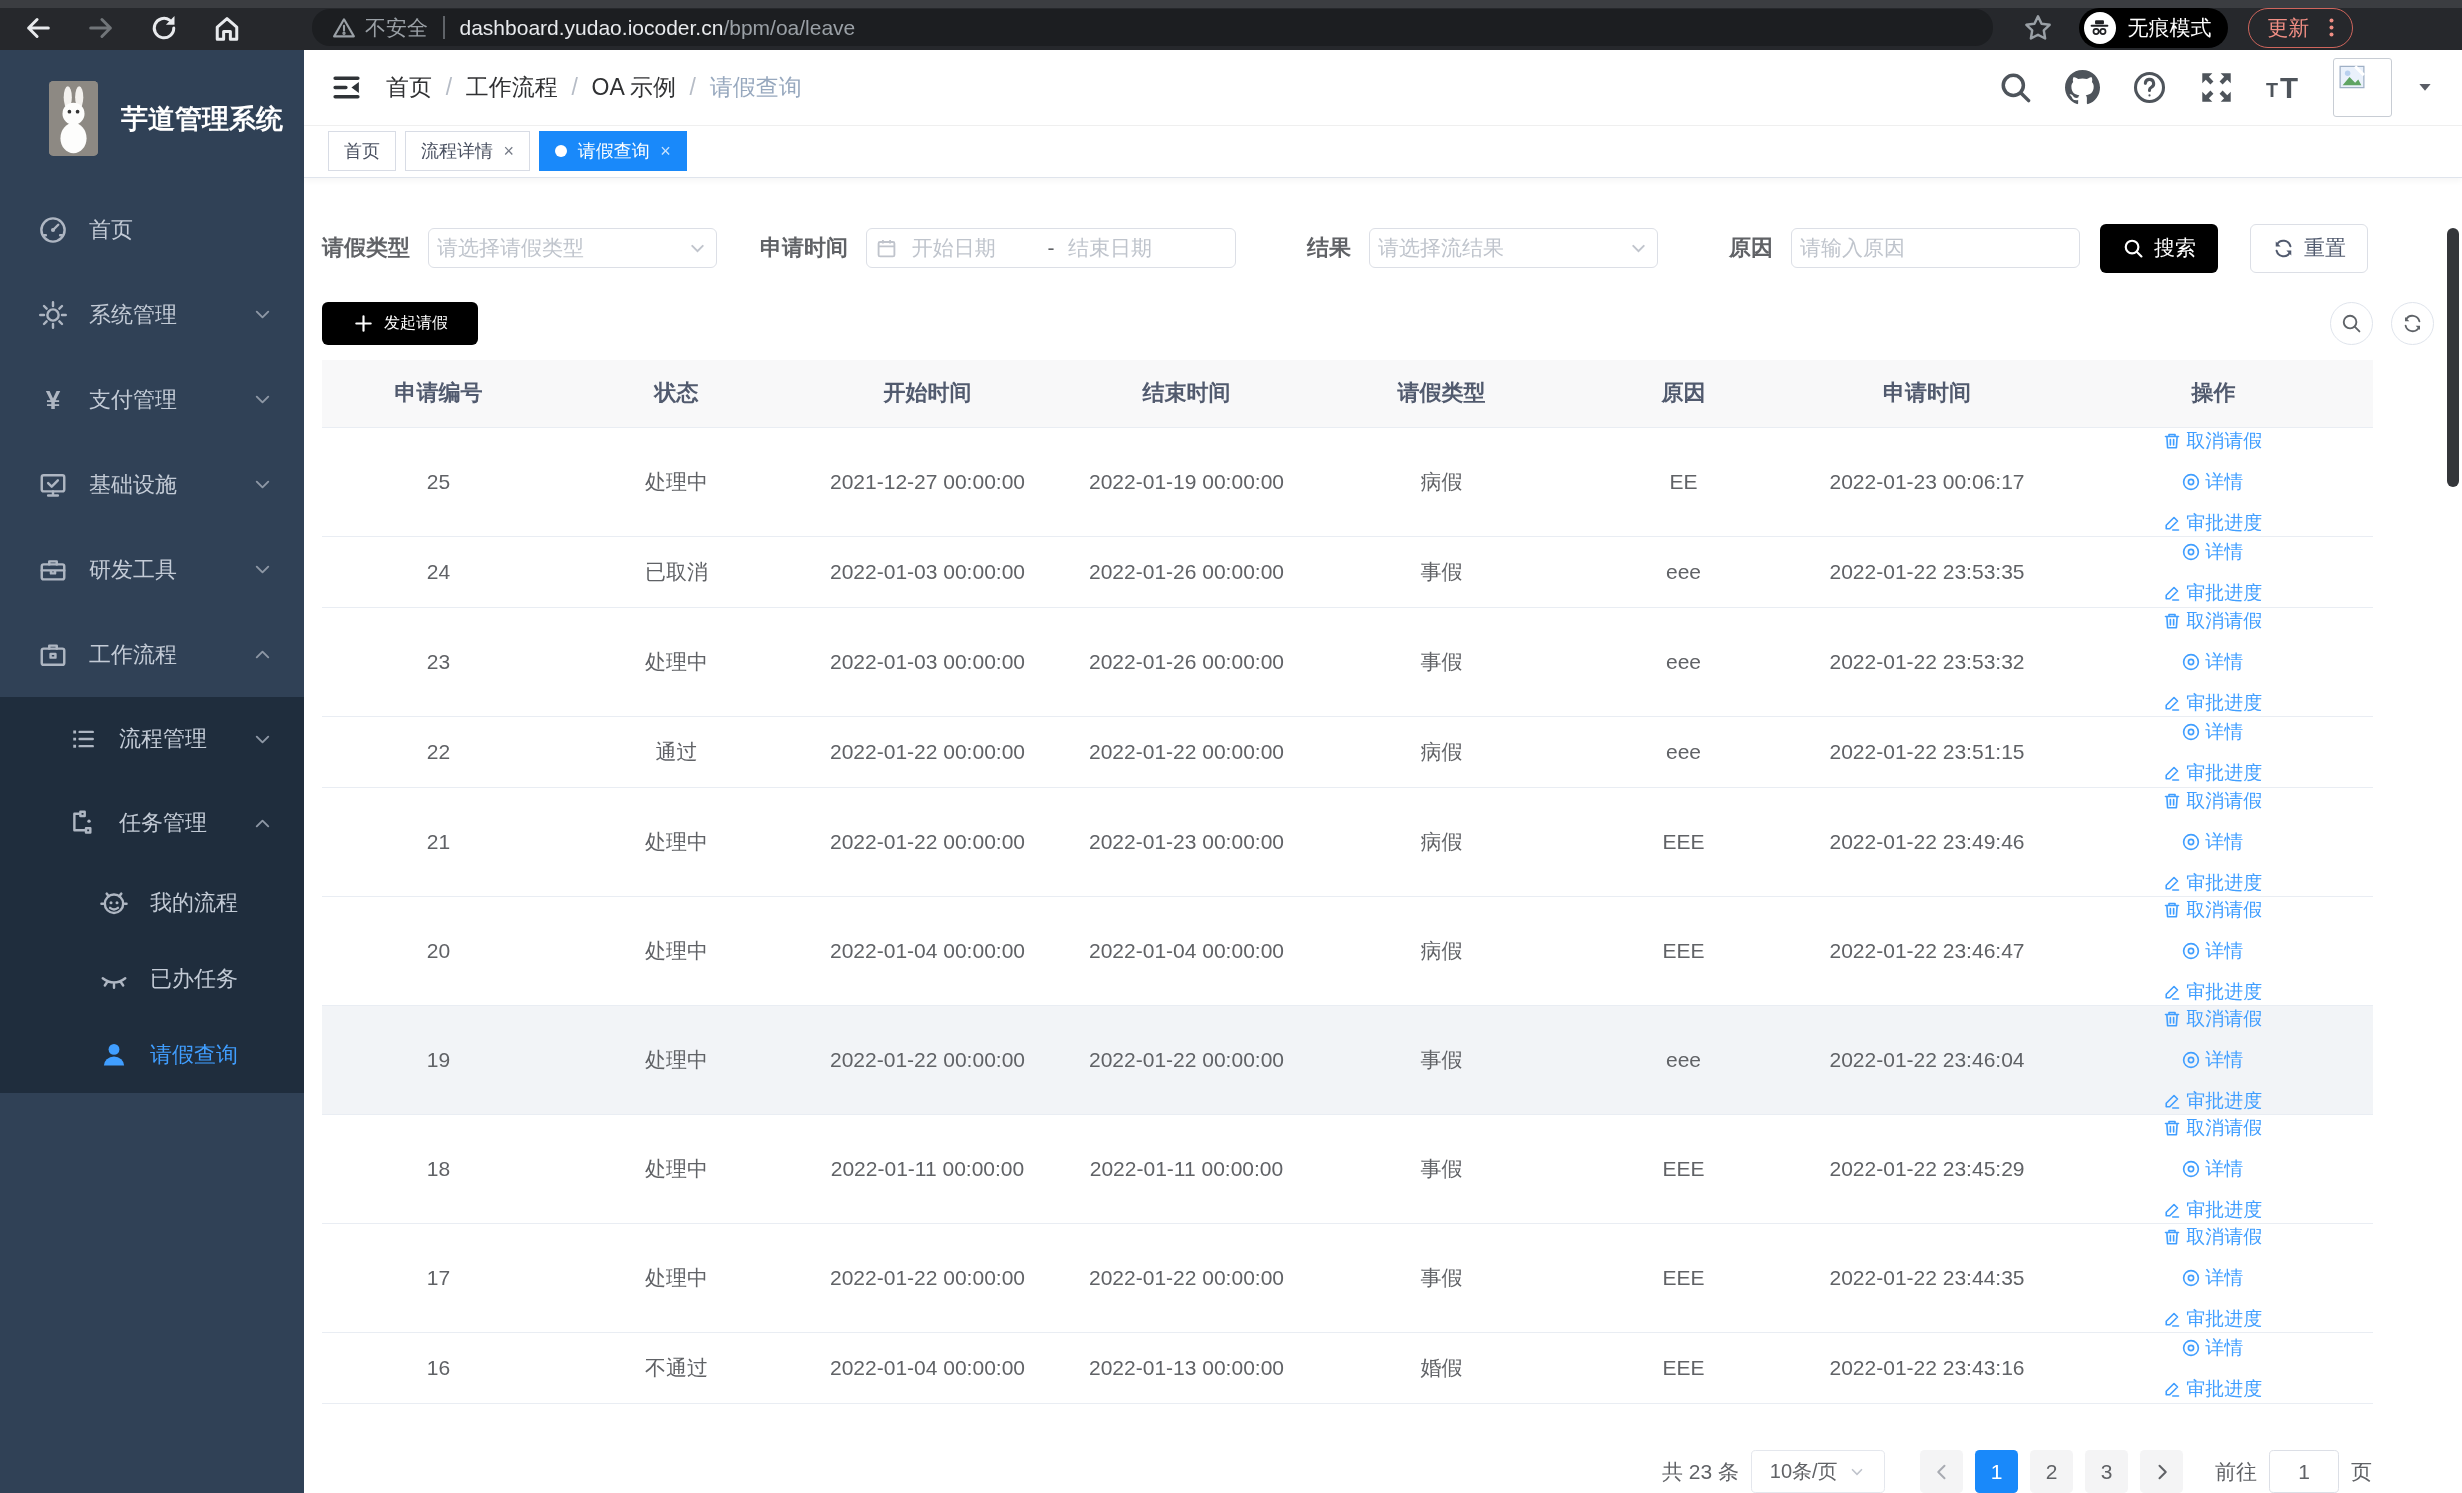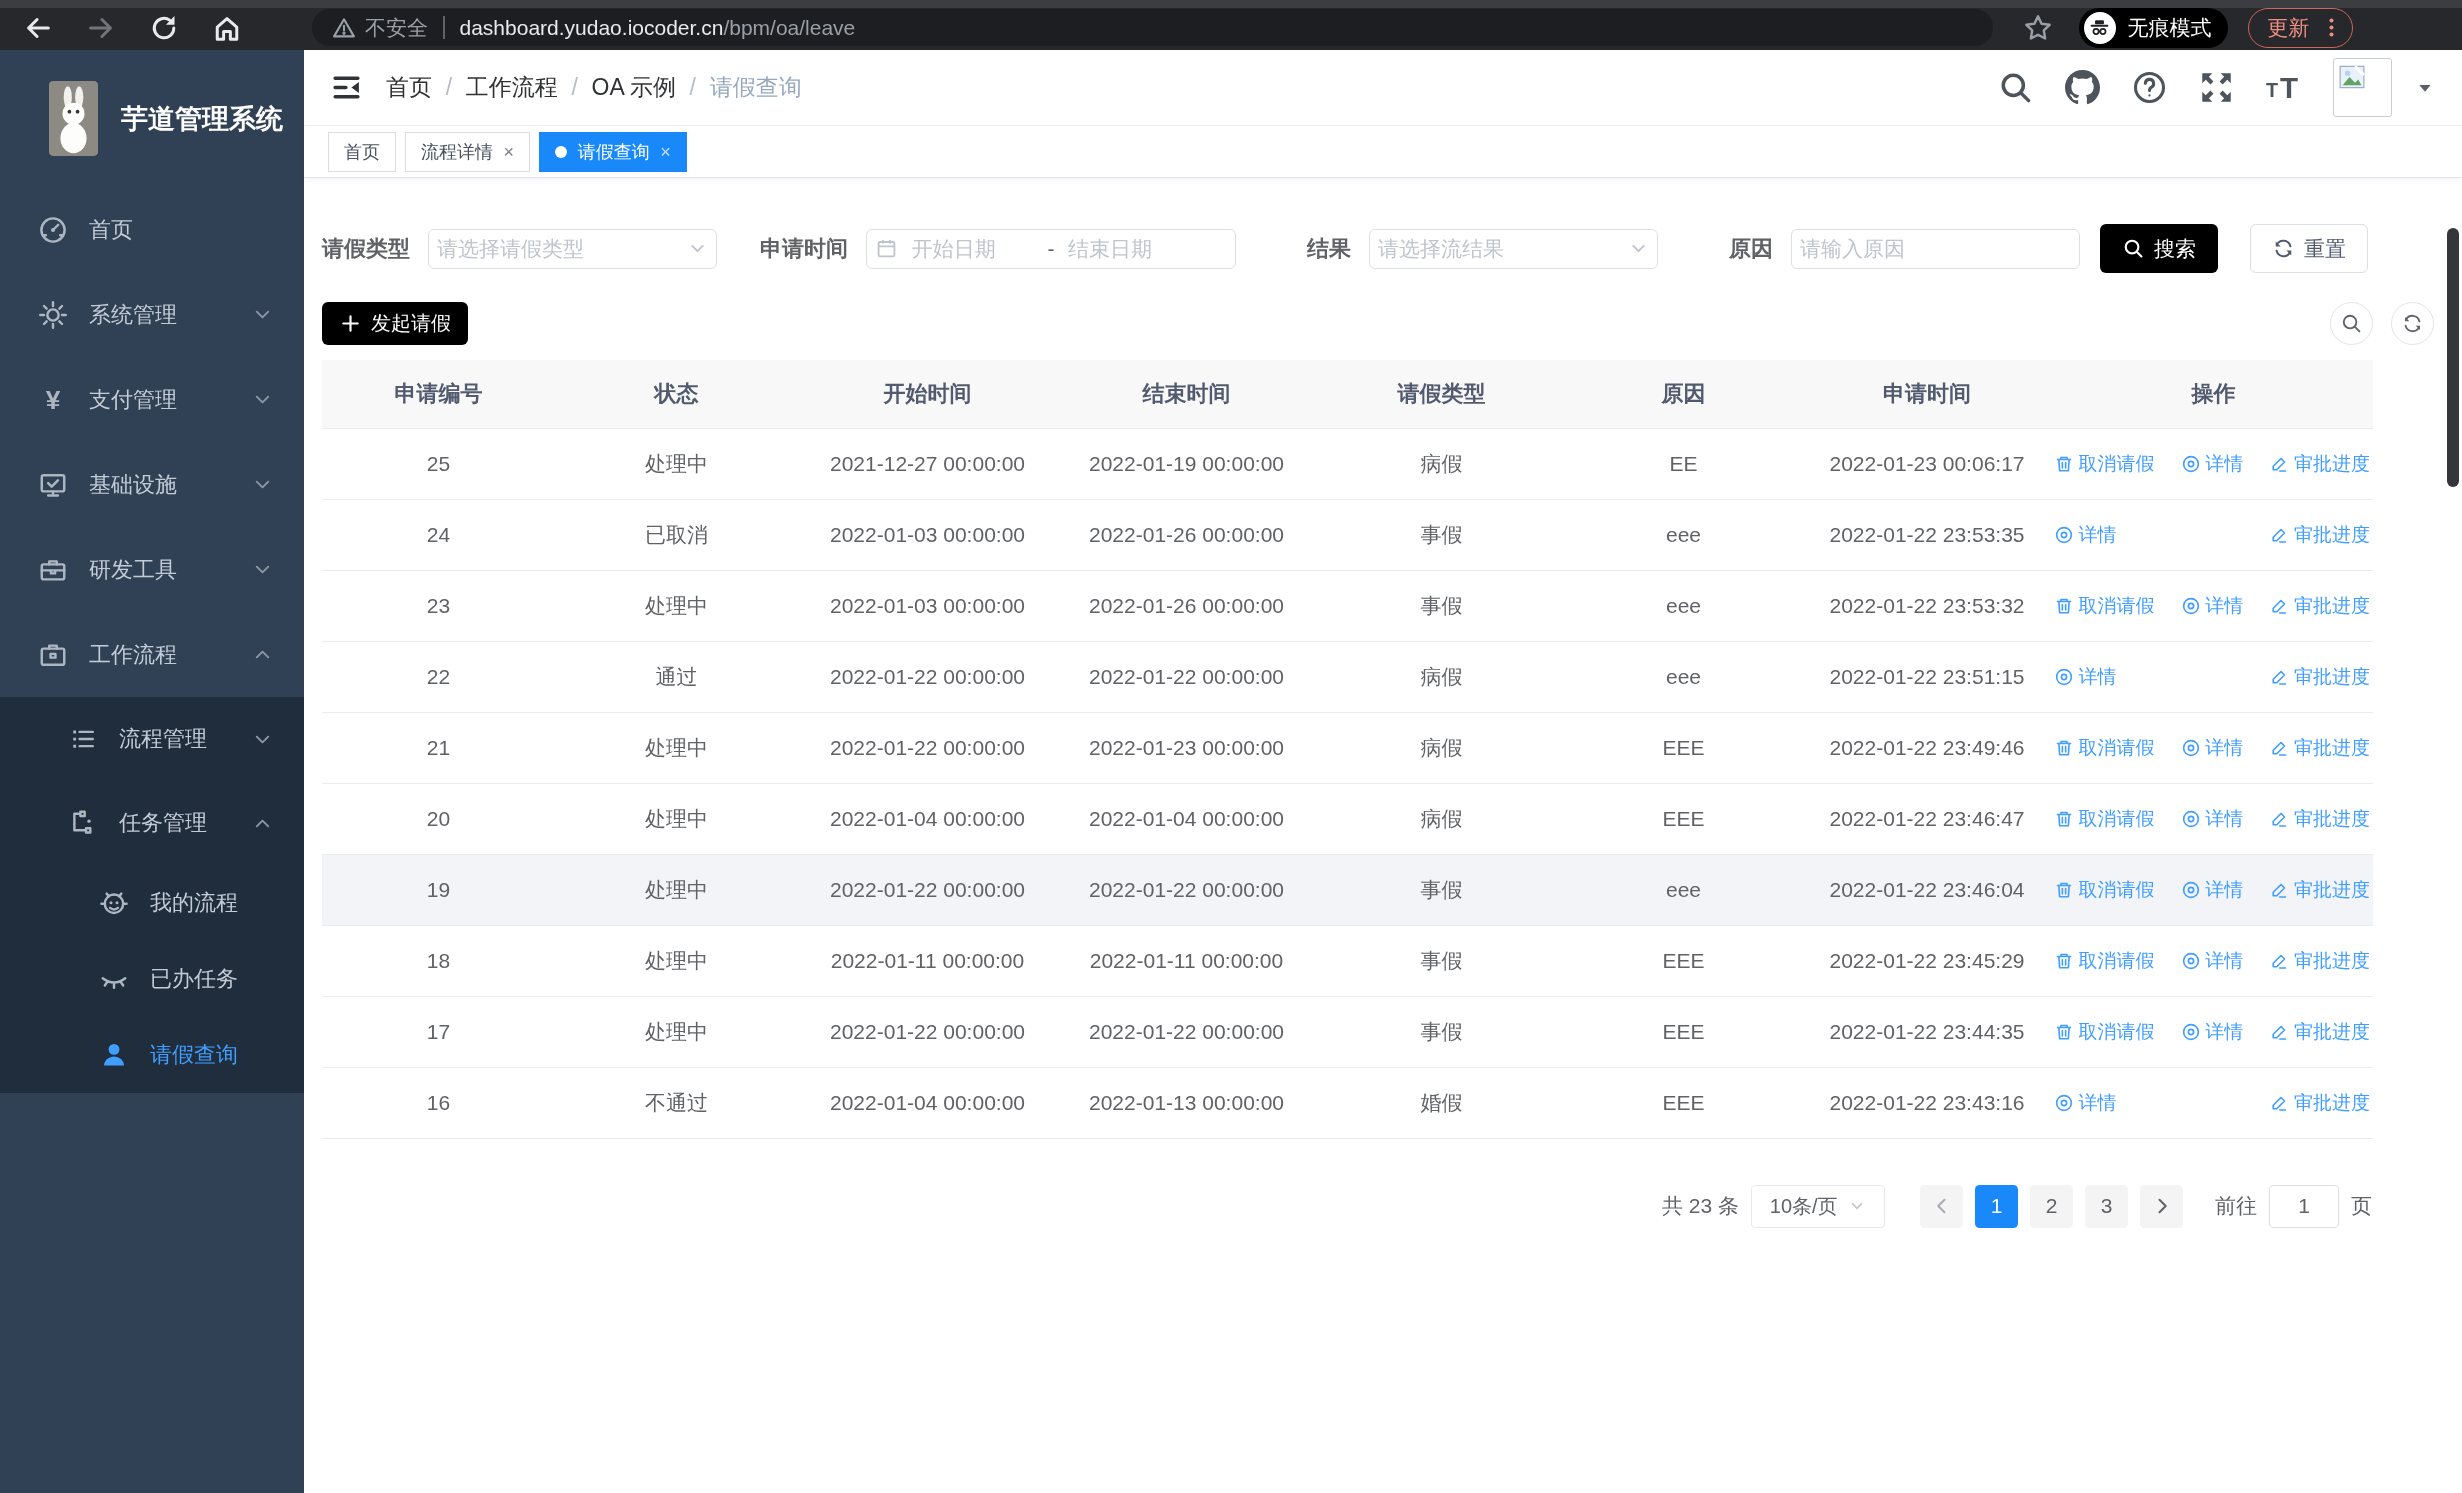--- a/index.html
+++ b/index.html
@@ -90,33 +90,33 @@
   .sel2 { width:289px; margin-left:18px; }
   .inp { width:289px; margin-left:18px; }
   .g1 { margin-left:43px; } .g2 { margin-left:71px; } .g3 { margin-left:71px; }
   .btn { height:49px; border-radius:6px; font-size:21px; display:flex; align-items:center;
     gap:9px; padding:0 21px; cursor:pointer; border:1.5px solid transparent; }
   .btn .bic { width:23px; height:23px; }
   .btn.primary { background:#000000; color:#fff; margin-left:20px; }
   .btn.plain { background:#fff; color:#515a6e; border-color:#dcdfe6; margin-left:32px; }
 
   .toolbar { display:flex; align-items:center; margin-top:29px; }
-  .btn.create { height:43px; font-size:20px; padding:0 16px; margin-left:0; }
+  .btn.create { height:43px; font-size:16px; padding:0 29px; margin-left:0; }
   .circles { margin-left:auto; display:flex; gap:18px; margin-right:-62px; }
   .circle { width:43px; height:43px; border:1.5px solid #dfe4ec; border-radius:50%; background:#fff;
     color:#5f6368; display:flex; align-items:center; justify-content:center; cursor:pointer; }
   .circle svg { width:23px; height:23px; }
 
   table.grid { width:100%; margin-top:15px; border-collapse:collapse; table-layout:fixed; }
   .grid th { height:68px; background:#f8f8f9; color:#515a6e; font-size:22px; font-weight:700;
     text-align:center; border-bottom:1.5px solid #e9edf3; }
   .grid td { height:71px; text-align:center; font-size:21px; color:#606266;
     border-bottom:1.5px solid #e9edf3; }
   .grid tr.hl { background:#f2f4f7; }
-  .acts { display:flex; justify-content:space-between; align-items:center; gap:15px; padding-right:3px; }
+  .acts { display:flex; justify-content:flex-end; align-items:center; gap:15px; padding-right:3px;flex-direction:column; }
   .act { display:flex; align-items:center; gap:4.6px; color:#409eff; font-size:19px; cursor:pointer; white-space:nowrap; }
   .act .aic { width:20px; height:20px; }
 
   .pagination { display:flex; align-items:center; justify-content:flex-end; gap:12px;
     margin-top:46px; font-size:21px; color:#606266; }
   .psize { width:134px; height:43px; border:1.5px solid #e4e7ed; border-radius:4.6px; display:flex;
     align-items:center; justify-content:center; gap:10.6px; font-size:20px; color:#606266; margin-right:23px; }
   .psize .chev { width:18px; height:18px; color:#c0c4cc; }
   .pbtn { min-width:43px; height:43px; padding:0 6px; background:#f4f4f5; border-radius:4.6px;
     display:flex; align-items:center; justify-content:center; cursor:pointer; color:#606266; }

